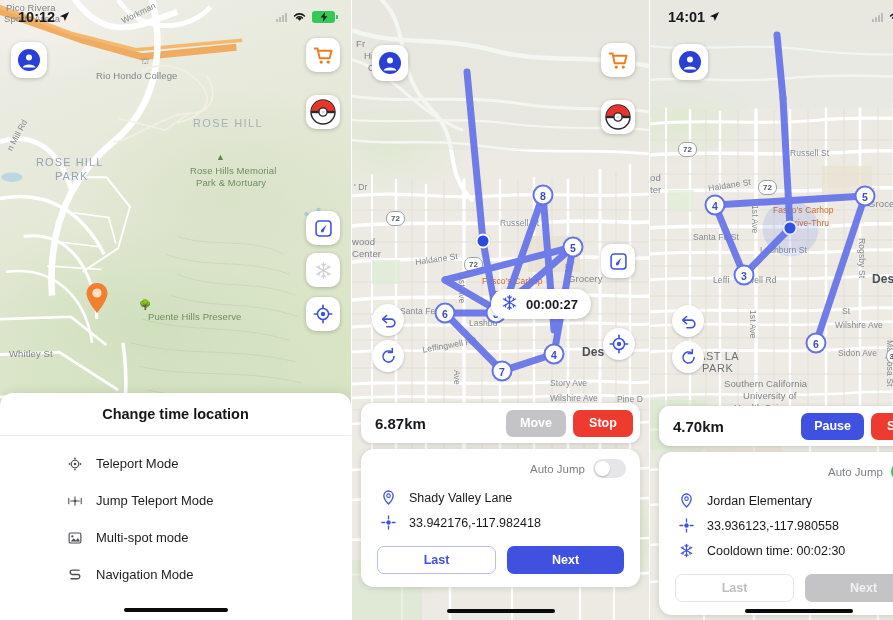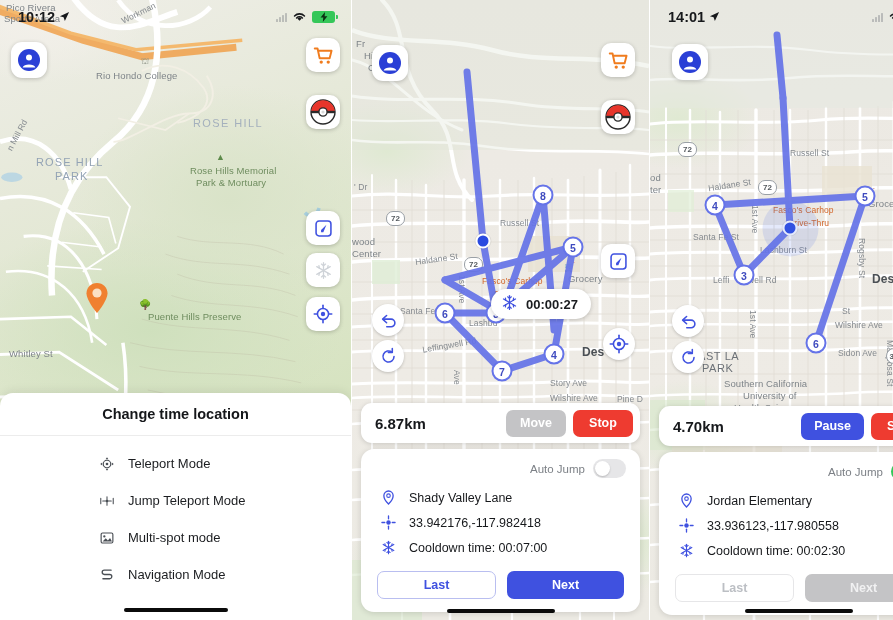--- a/index.html
+++ b/index.html
@@ -161,21 +161,21 @@
     box-shadow: 0 -2px 10px rgba(0,0,0,.08);
   }
   .sheet-title {
     text-align: center; font-size: 14.5px; font-weight: 700; color: #15171a;
     padding: 13px 0 13px;
     border-bottom: 1px solid #ececec;
   }
   .menu { padding: 9px 0 0; }
   .menu-item {
     display: flex; align-items: center; gap: 13px;
-    padding: 10px 0 10px 98px;
+    padding: 10px 0 10px 66px;
     font-size: 13px; color: #1c1e21;
   }
   .menu-ico {
     width: 17px; height: 17px; flex: 0 0 17px;
     display: flex; align-items: center; justify-content: center;
     color: #4a4f55;
   }
   .home-ind {
     width: 104px; height: 4px; border-radius: 2px;
     background: #0b0b0b; margin: 15px auto 8px;
@@ -656,40 +656,20 @@
               <g stroke="#3f51e0" stroke-width="1.4" stroke-linecap="round">
                 <path d="M8 1 V4"></path>
                 <path d="M8 12 V15"></path>
                 <path d="M1 8 H4"></path>
                 <path d="M12 8 H15"></path>
               </g>
             </svg>
         </span>
         <span>33.942176,-117.982418</span>
       </div>
-      <div class="irow">
-        <span class="ico">
-          <svg width="15" height="15" viewBox="0 0 22 22">
-              <g stroke="#3f51e0" stroke-width="1.6" stroke-linecap="round">
-                <path d="M11 2 V20"></path>
-                <path d="M3.2 6.5 L18.8 15.5"></path>
-                <path d="M3.2 15.5 L18.8 6.5"></path>
-                <path d="M11 5.6 L8.6 3.6"></path>
-                <path d="M11 5.6 L13.4 3.6"></path>
-                <path d="M11 16.4 L8.6 18.4"></path>
-                <path d="M11 16.4 L13.4 18.4"></path>
-                <path d="M6.2 8.3 L5.7 5.4"></path>
-                <path d="M15.8 13.7 L16.3 16.6"></path>
-                <path d="M6.2 13.7 L5.7 16.6"></path>
-                <path d="M15.8 8.3 L16.3 5.4"></path>
-              </g>
-            </svg>
-        </span>
-        <span>Cooldown time: 00:07:00</span>
-      </div>
       <div class="nav-btns">
         <button class="nav-btn outline">Last</button>
         <button class="nav-btn filled">Next</button>
       </div>
     </div>
     <div class="home-ind2"></div>
   </div>
 
   <div class="phone p3">
     <div class="map">

